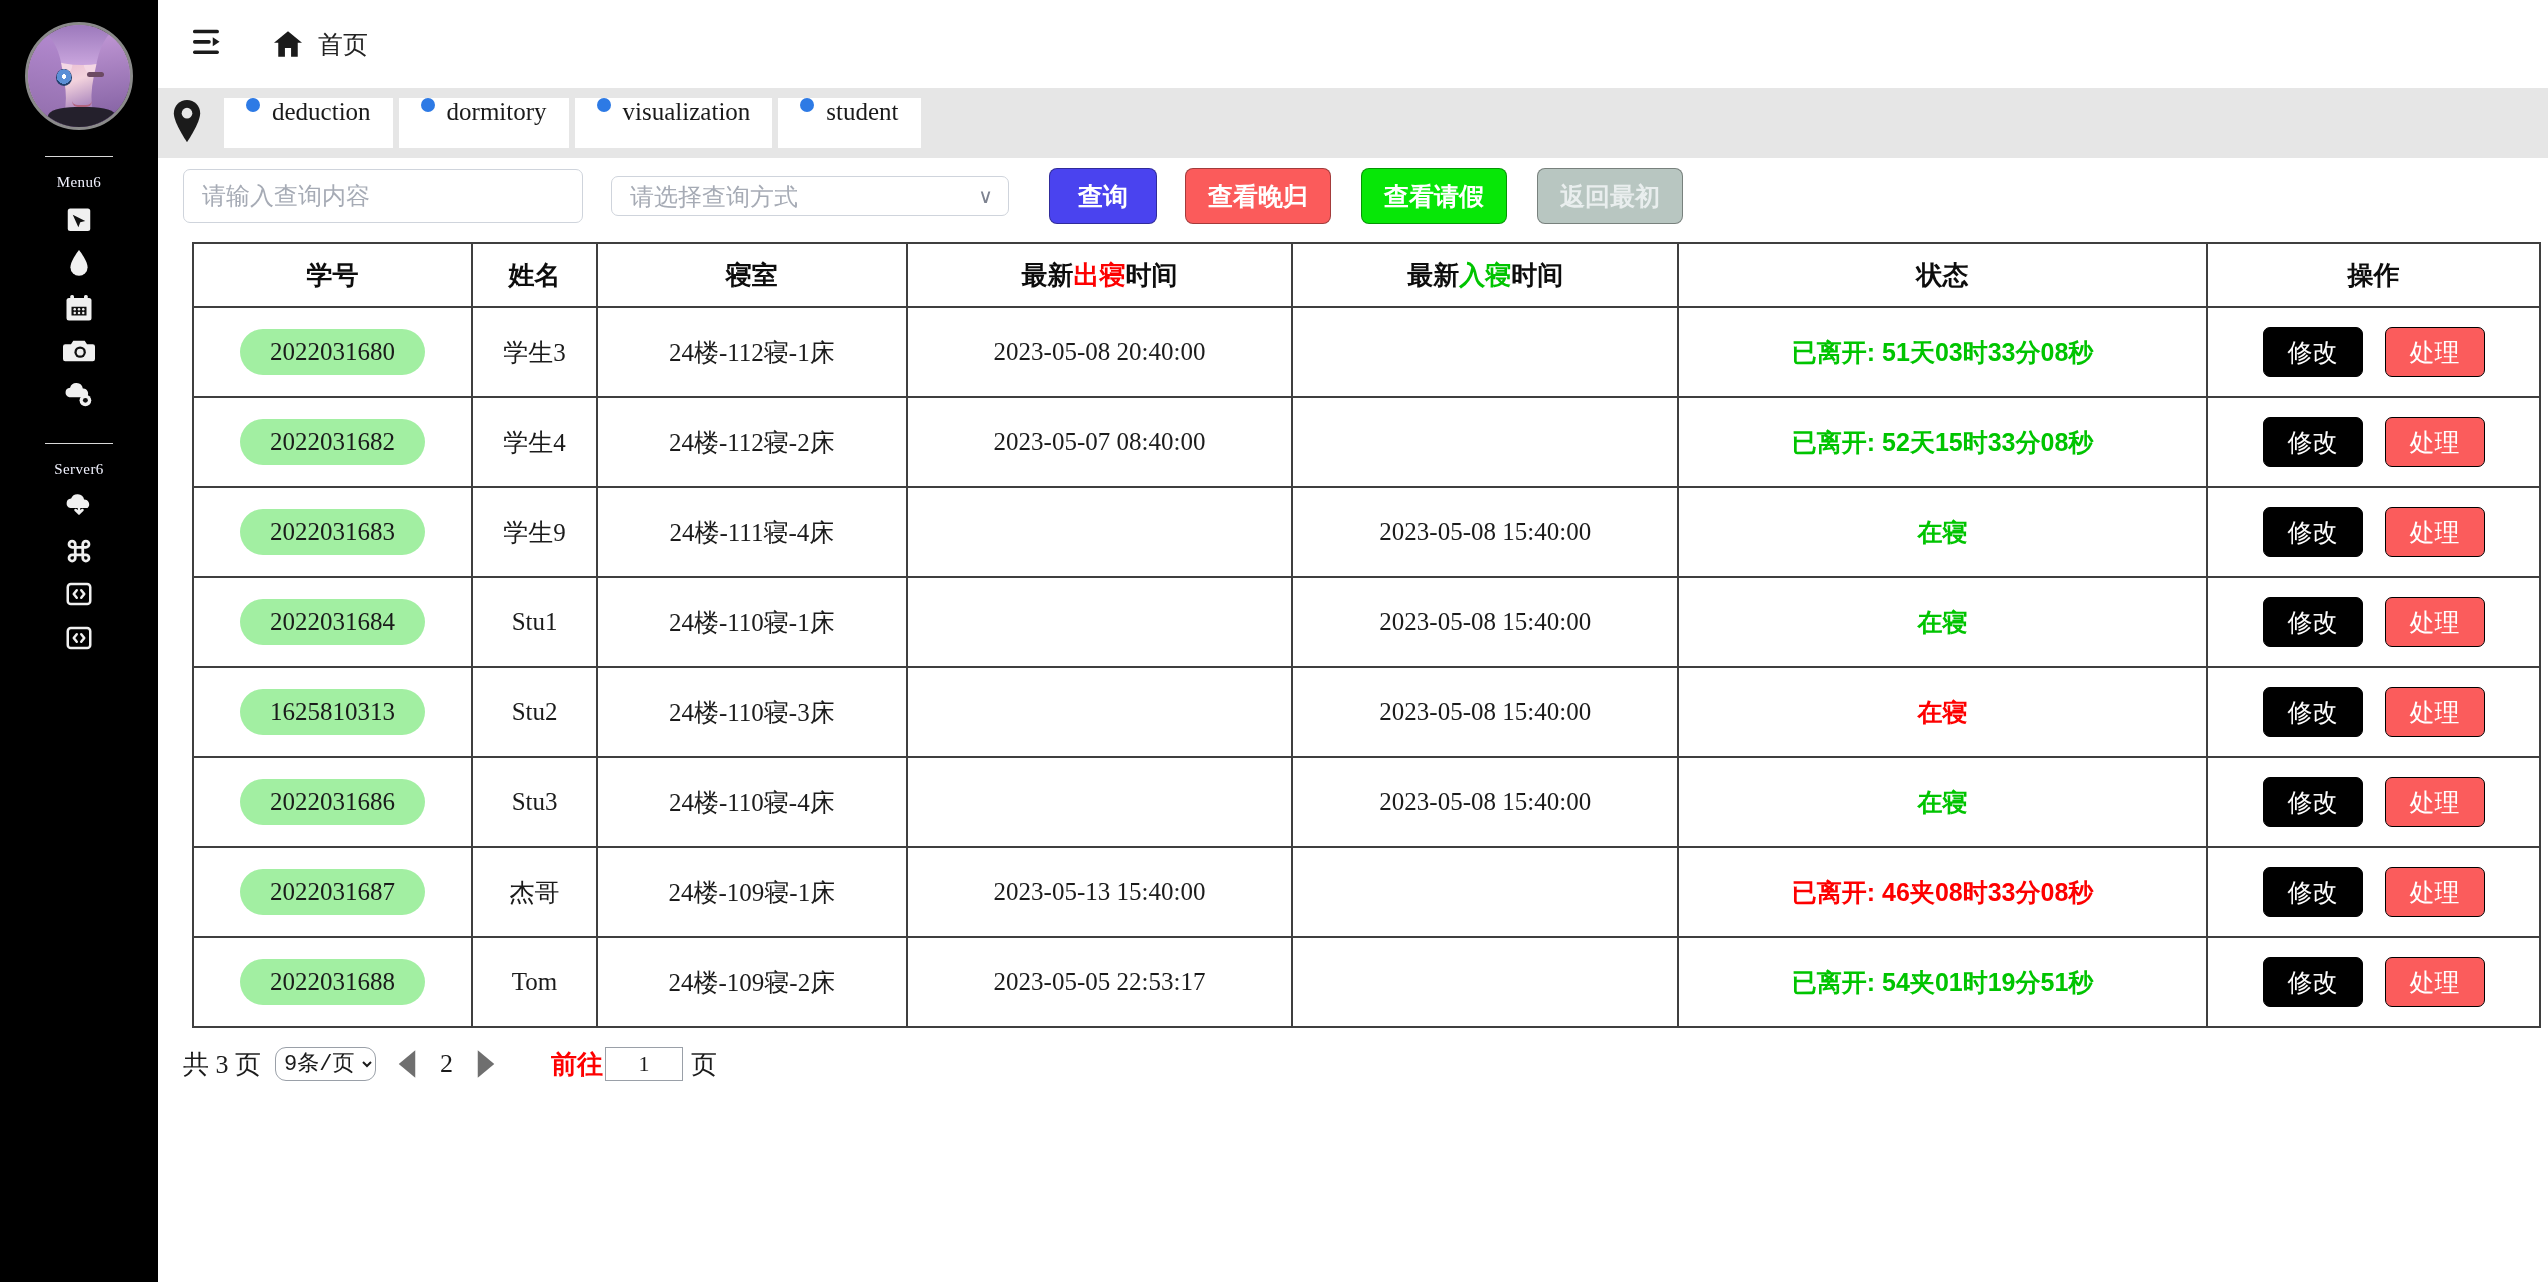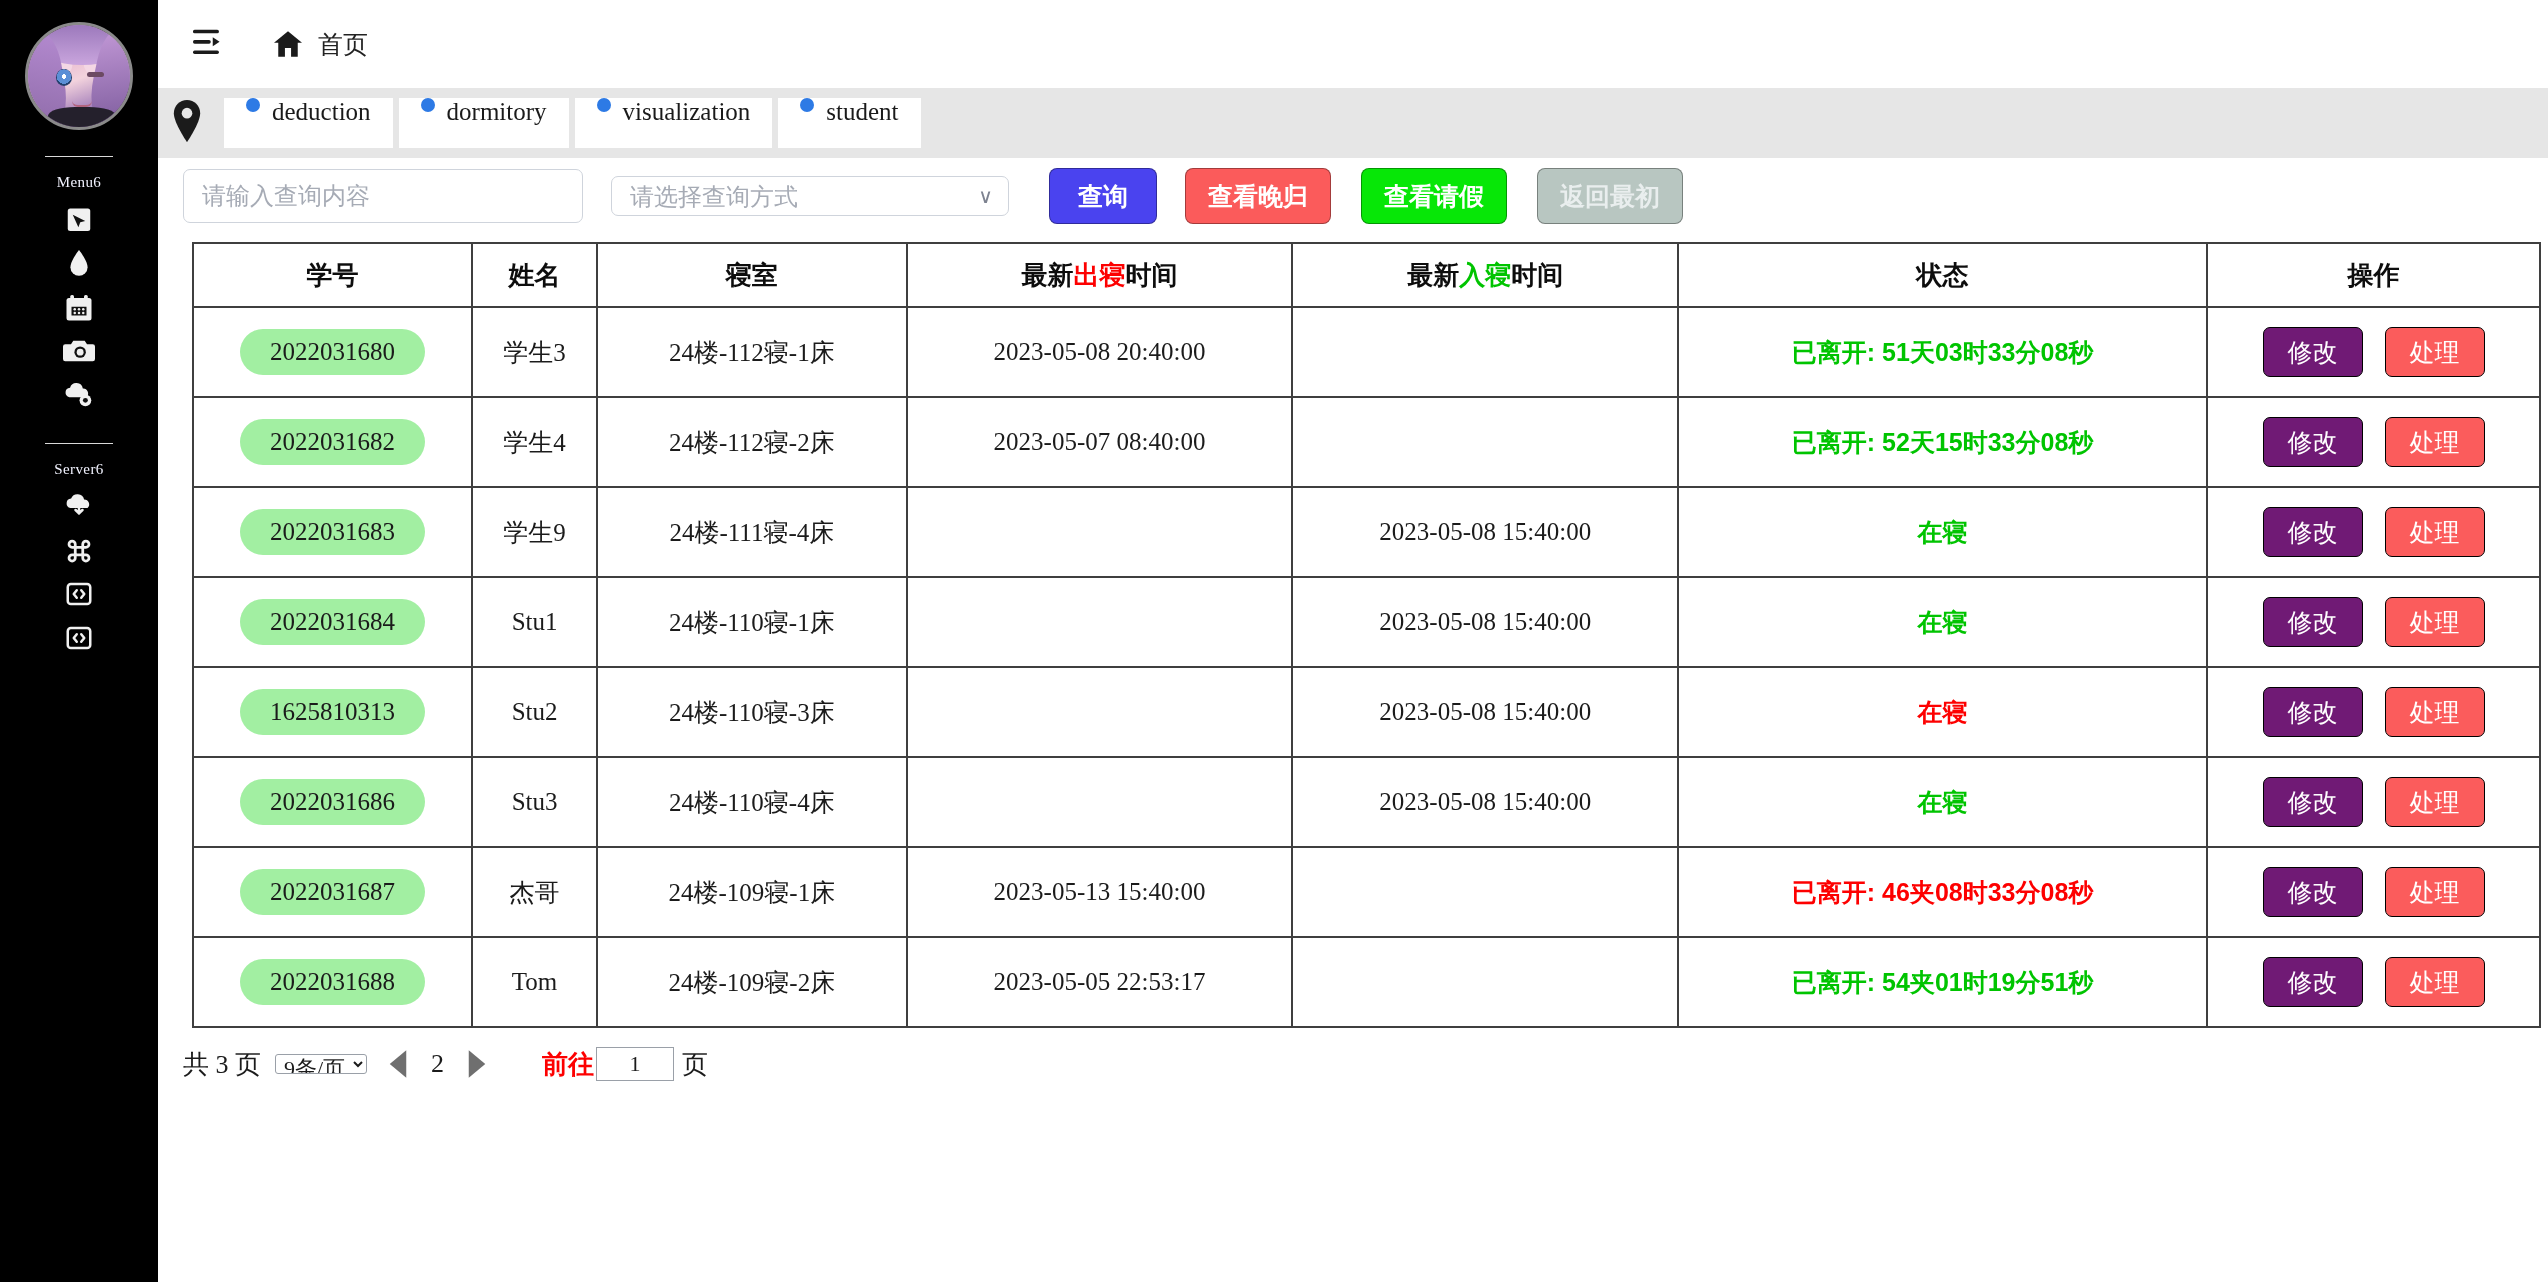--- a/index.html
+++ b/index.html
@@ -253,36 +253,36 @@
   .status.red   { color: #fd0000; }
 
   .ops { display:flex; align-items:center; justify-content:center; gap: 22px; }
   .op-btn {
     border: 1px solid #000; border-radius: 7px;
     height: 50px; min-width: 100px;
     font-size: 25px; color: #fff; cursor: pointer;
     font-family: "Liberation Sans","DejaVu Sans",sans-serif;
     padding: 0 16px; line-height: 1;
   }
-  .op-edit   { background: #701a75; }
+  .op-edit   { background: #000000; }
   .op-handle { background: #fb5c5c; }
 
   
   .pager {
     display:flex; align-items:center;
     padding: 16px 0 0 25px;
     gap: 0;
     font-family: "Liberation Serif","DejaVu Serif",serif;
   }
   .pg-total { font-size: 26px; color: #1b1b1b; margin-right: 14px; }
   .pg-size {
-    font-size: 22px; height: 20px;
-    border: 1px solid #9aa0a8; border-radius: 3px;
+    font-size: 22px; height: 34px;
+    border: 1px solid #9aa0a8; border-radius: 11px;
     background: #fff; color: #1b1b1b;
-    font-family: Liberation Serif, serif;
+    font-family: Liberation Mono, monospace;
     padding: 0 4px;
   }
   .pg-arrow {
     width: 34px; height: 40px;
     display:flex; align-items:center; justify-content:center;
     cursor: pointer;
     margin-left: 14px;
   }
   .pg-num { font-size: 26px; color: #1b1b1b; margin: 0 16px; cursor:pointer; }
   .pg-goto {

